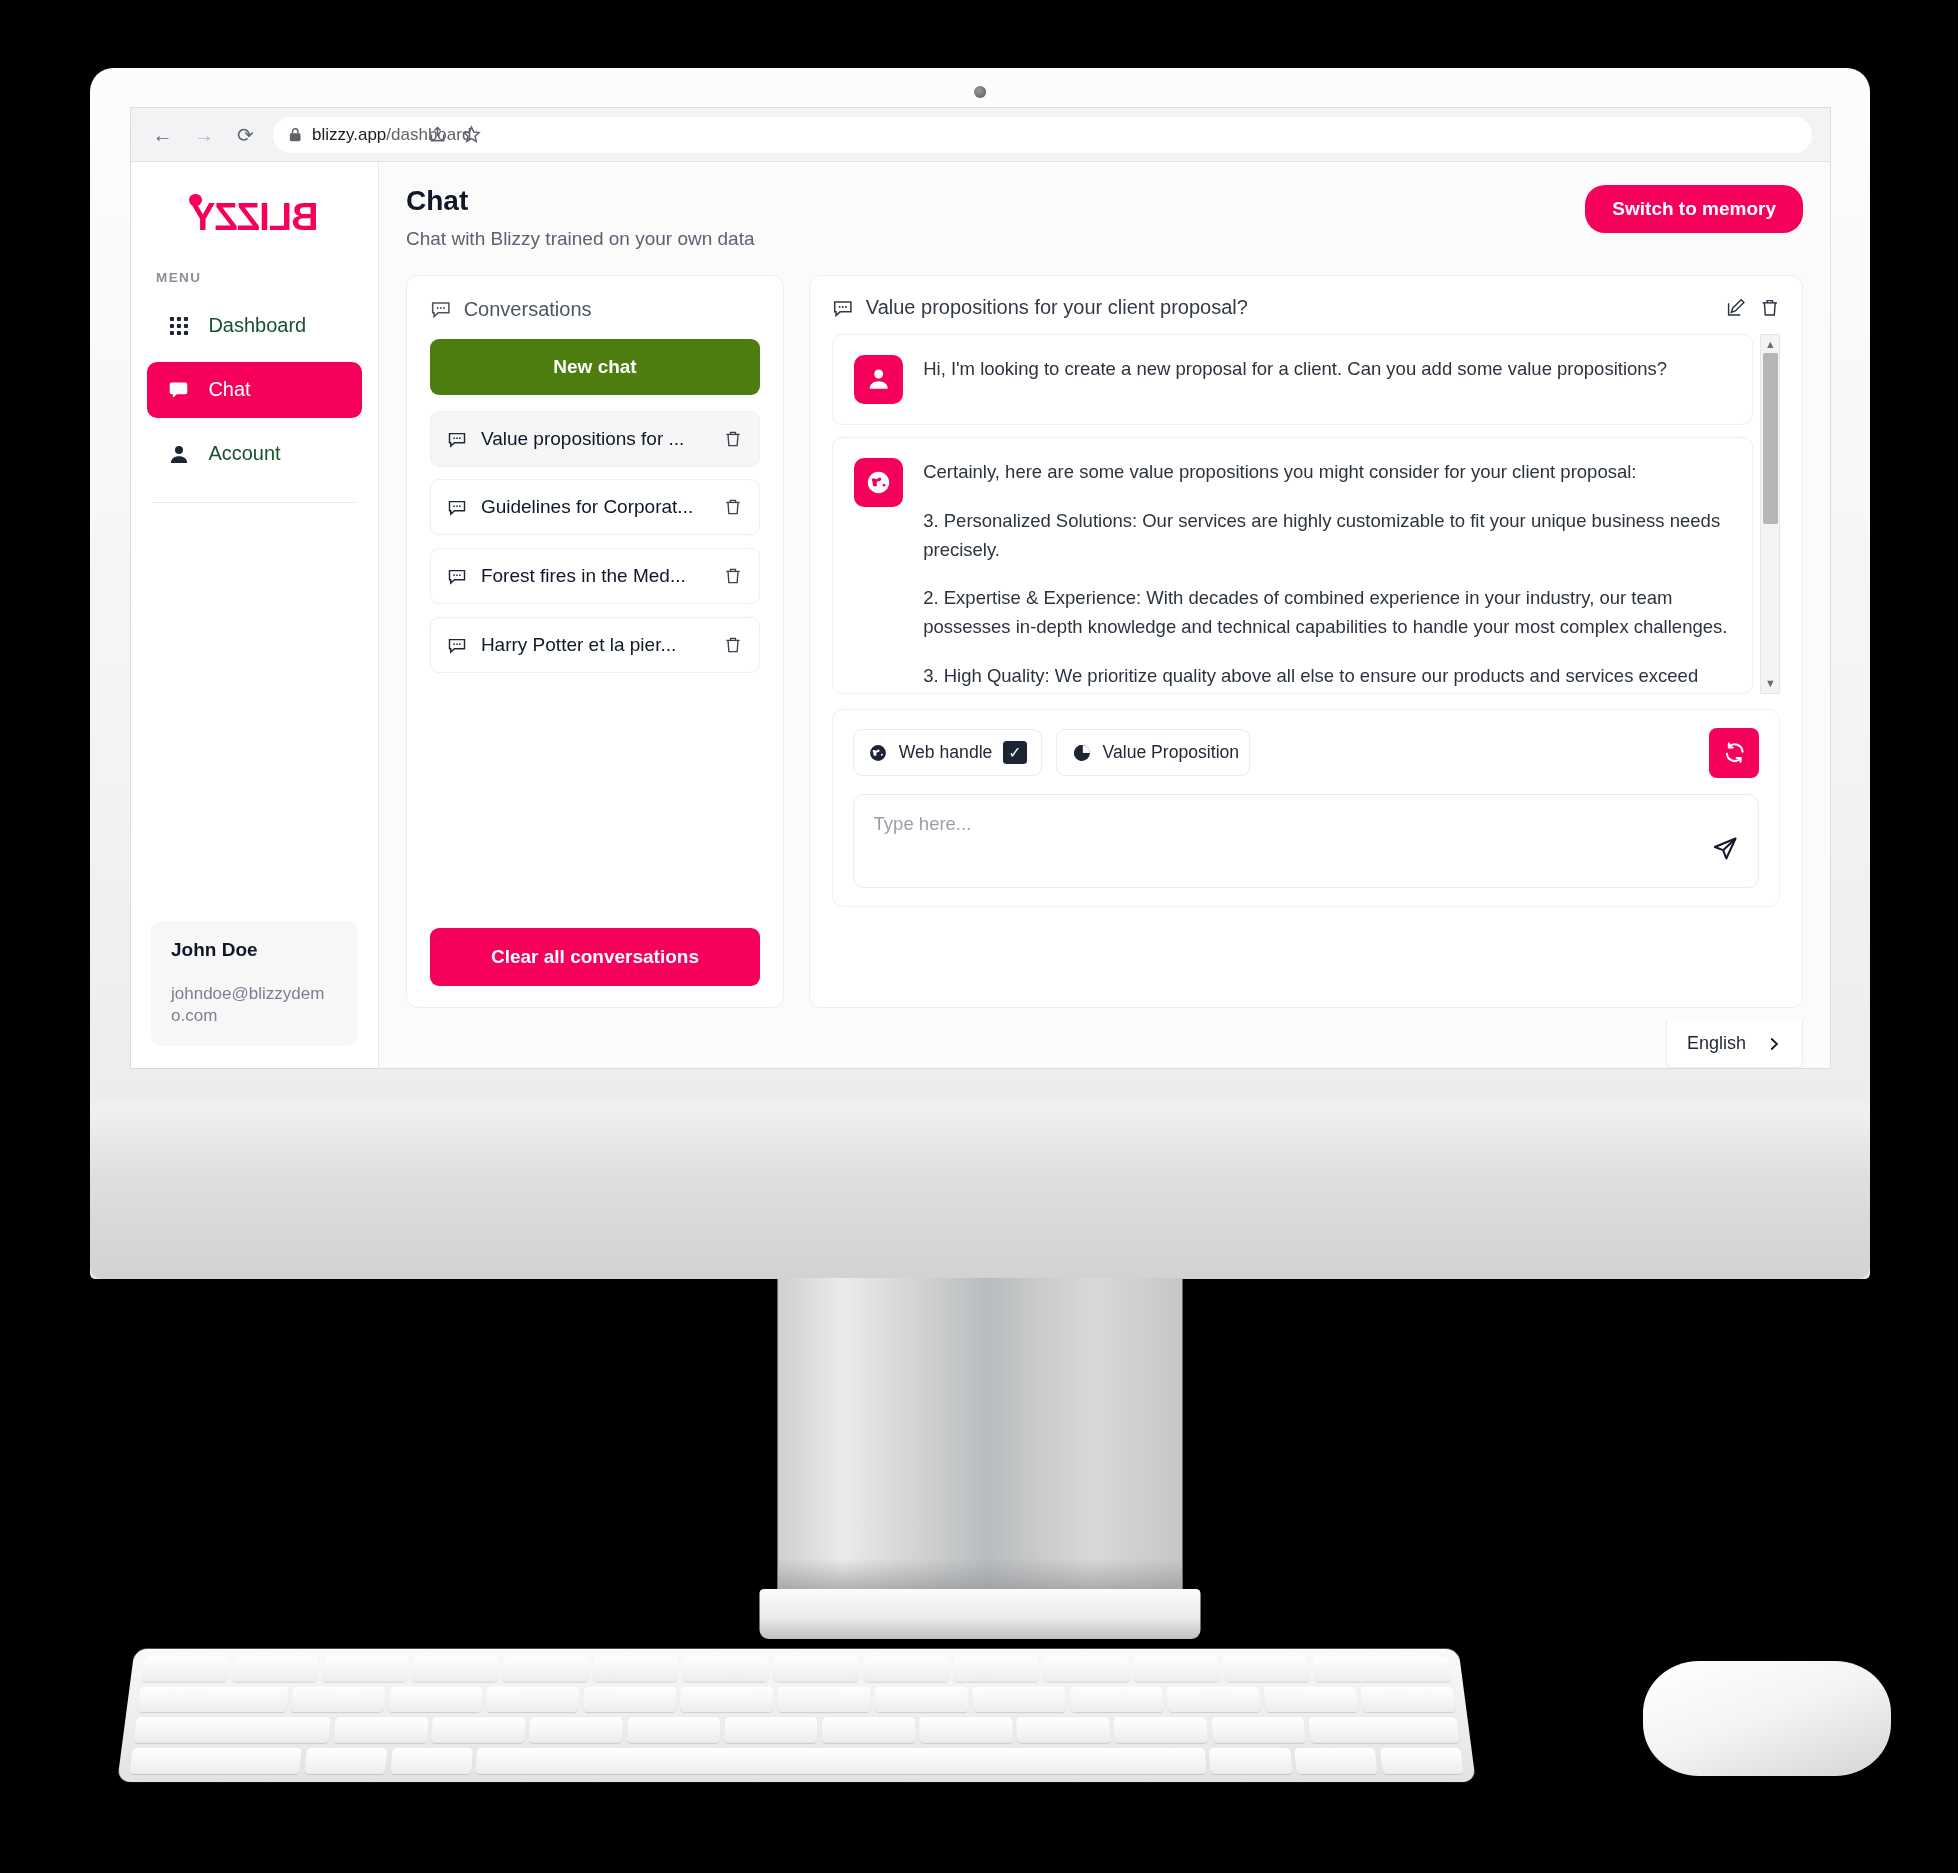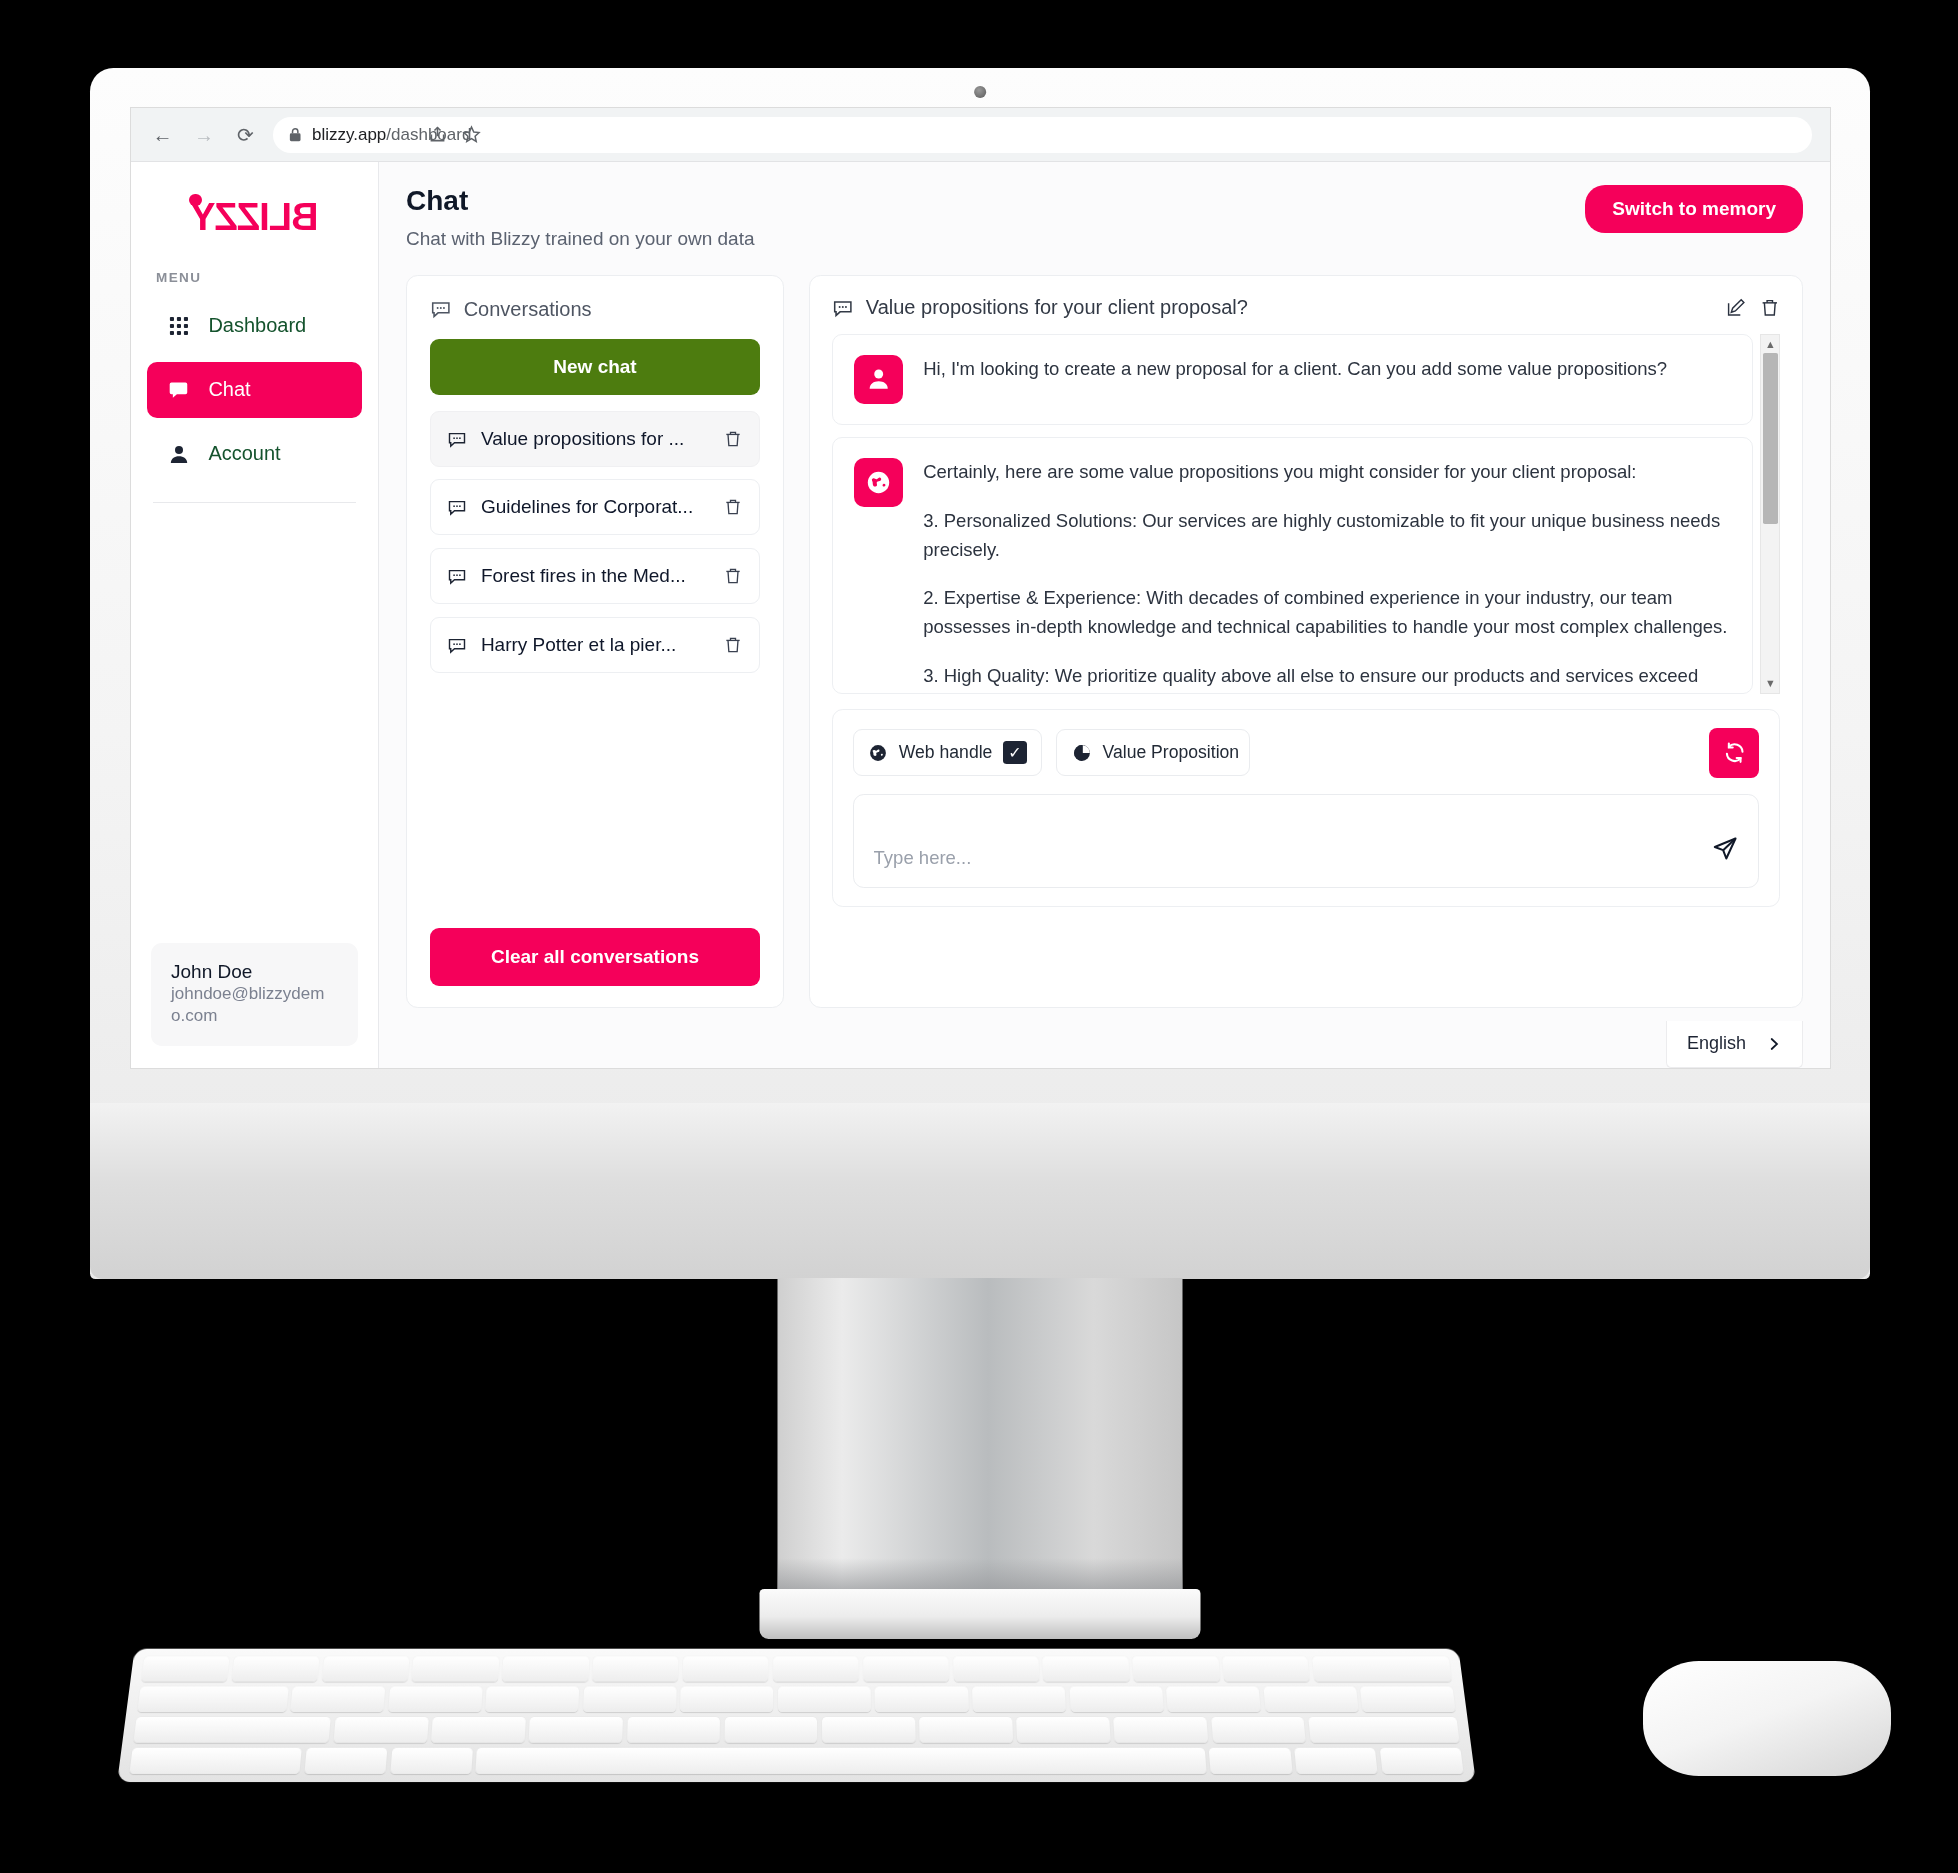--- a/index.html
+++ b/index.html
@@ -128,21 +128,21 @@
     padding: 0 20px; border-radius: 10px; cursor:pointer;
     font-size: 20px; color:#14532d;
   }
   .nav-item.active { background:#F5005A; color:#fff; }
   .nav-ico-box { width: 23.4px; display:flex; align-items:center; justify-content:center; }
   .nav-sep { height:0.9px; background:#e8e9ec; margin: 20px 21.6px 0; }
   .spacer { flex: 1; }
   .profile {
     margin: 0 20px; background:#f7f7f8; border-radius: 10.8px; padding: 18px 20px;
   }
-  .profile-name { font-size: 19px; font-weight: 400; color:#101828; margin-bottom: 0; }
+  .profile-name { font-size: 19px; font-weight: 700; color:#101828; margin-bottom: 22px; }
   .profile-mail { font-size: 17px; color:#7b8190; line-height: 1.35; word-break: break-all; }
 
   
   .main { flex: 1; display:flex; flex-direction:column; padding: 23.4px 27px 0 27px; min-width:0; }
   .main-head { display:flex; align-items:flex-start; justify-content:space-between; }
   .page-title { font-size: 28px; font-weight: 700; color:#101828; }
   .page-sub { font-size: 19px; color:#5b6270; margin-top: 10.8px; }
   .btn-pink {
     background:#F5005A; color:#fff; border:none; border-radius: 20px;
     font-size: 19px; font-weight: 700; padding: 13px 27px; cursor:pointer;
@@ -224,21 +224,21 @@
     width: 23.4px; height:23.4px; flex:0 0 23.4px; border-radius:3.6px; background:#1d2433;
     display:flex; align-items:center; justify-content:center; color:#fff; font-size:16px;
   }
   .chip-fill { flex:1; }
   .refresh-btn {
     width: 50px; height: 50px; border-radius:8px; background:#F5005A; border:none;
     display:flex; align-items:center; justify-content:center; cursor:pointer;
   }
   .inputbox {
     margin-top: 16px; border:0.9px solid #eaecef; border-radius: 10.8px;
-    height: 94px; display:flex; align-items:flex-end; padding: 18px 20px;
+    height: 94px; display:flex; align-items:flex-start; padding: 18px 20px;
     position:relative;
   }
   .inputbox input {
     border:none; outline:none; font-size: 18.5px; color:#101828; width:100%;
     font-family:"Liberation Sans",sans-serif; background:transparent;
   }
   .inputbox input::placeholder { color:#9aa0ab; }
   .send { position:absolute; right:20px; bottom:23.4px; cursor:pointer; }
 
   .lang-bar { display:flex; justify-content:flex-end; }

